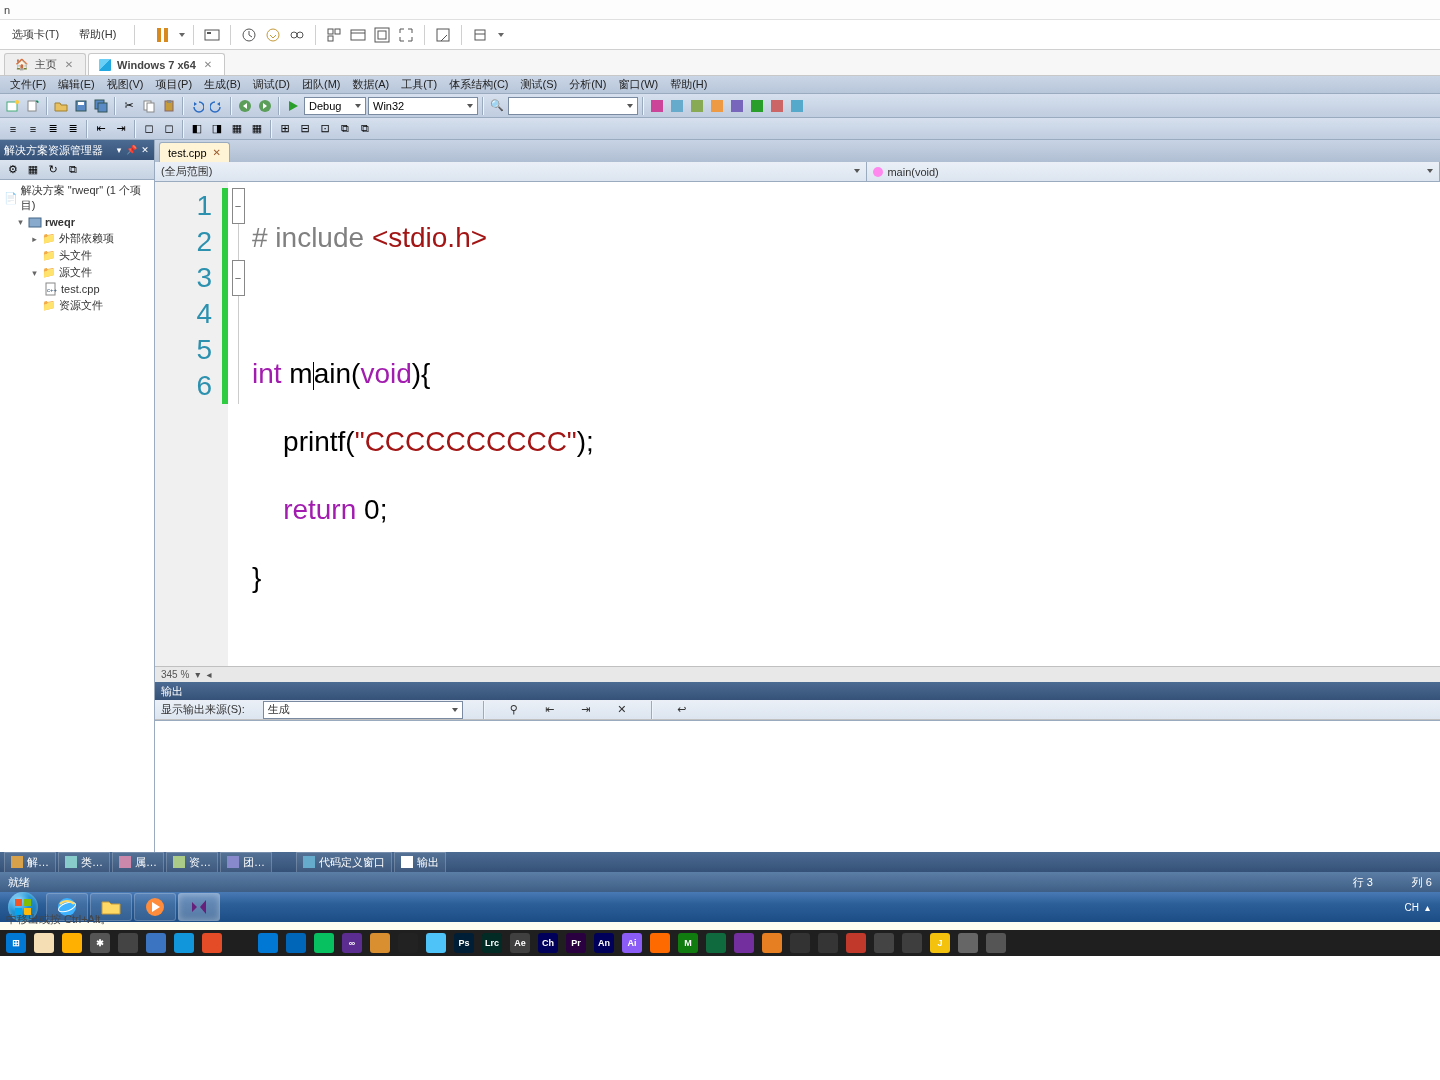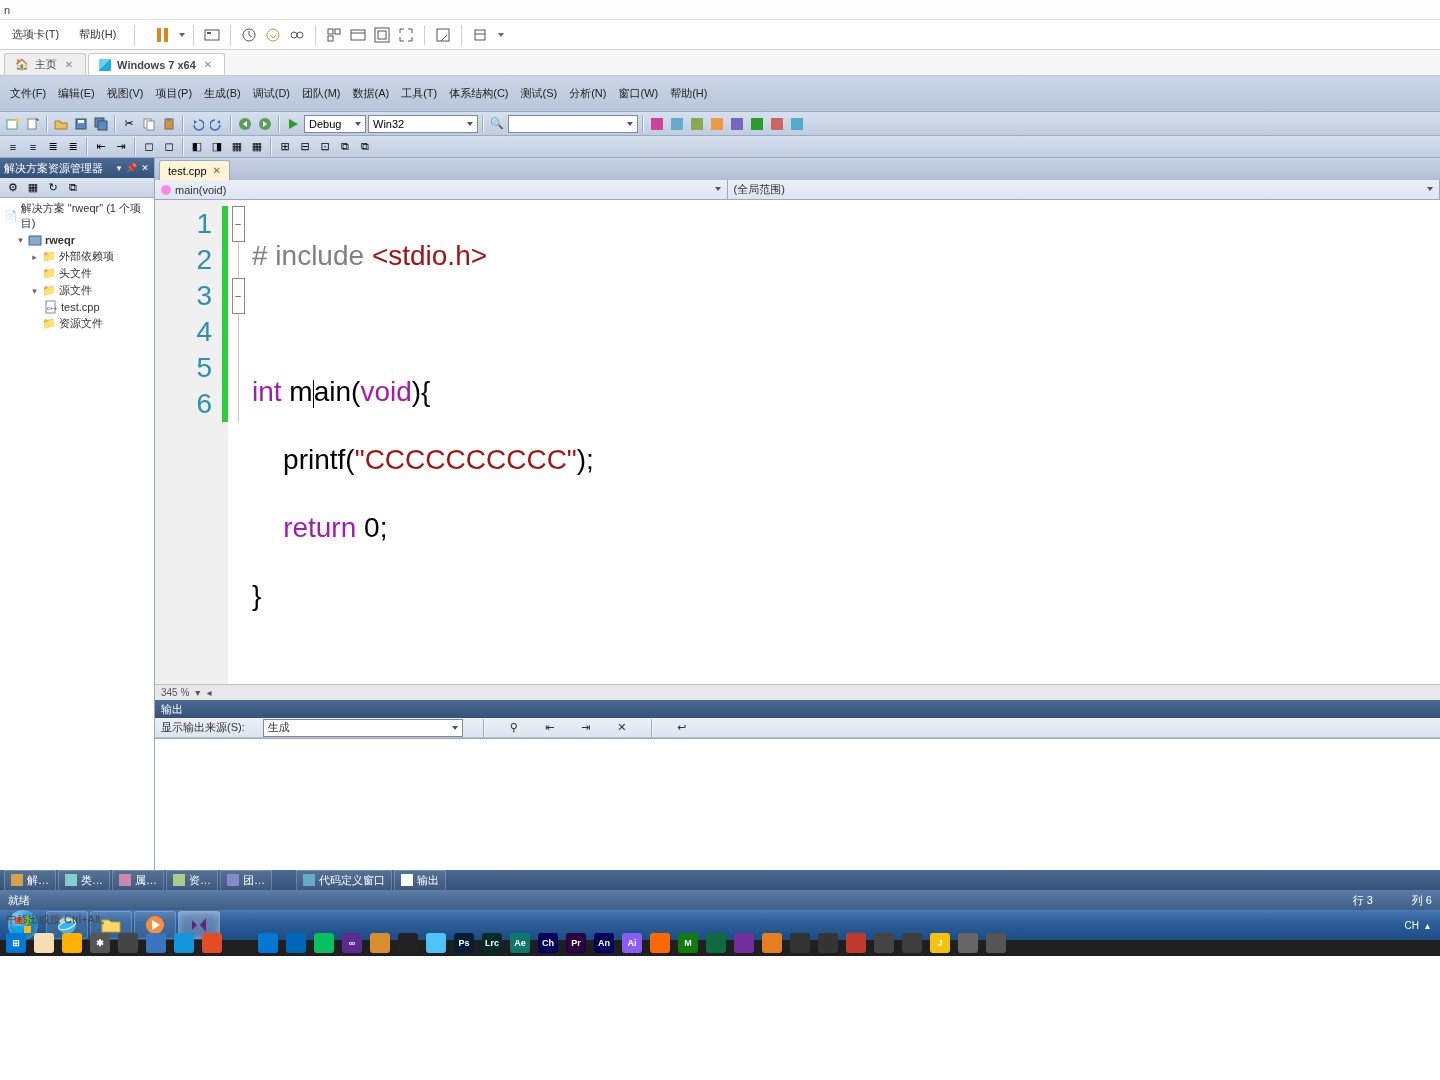--- a/index.html
+++ b/index.html
@@ -22,21 +22,21 @@
 
 .vm-tabs { height:26px; background:#f7f7f7; border-bottom:1px solid #c8c8c8; display:flex; align-items:flex-end; padding:0 4px; }
 .vm-tab { height:22px; border:1px solid #c8c8c8; border-bottom:none; background:#fff; padding:3px 10px; font-size:11px; color:#444; display:flex; align-items:center; gap:6px; margin-right:2px; border-radius:3px 3px 0 0; }
 .vm-tab.inactive { background:#eee; }
 .vm-tab .x { color:#888; font-size:10px; padding:0 2px; }
 .vm-tab .win-icon { width:12px; height:12px; background:linear-gradient(135deg,#6ccff6 50%,#22a7e0 50%); border-radius:1px; }
 
 
 .vs-window { position:relative; }
 .vs-titlebar { height:19px; background:linear-gradient(#5b7ea6,#3e5e85); color:#fff; font-size:11px; display:flex; align-items:center; padding:0 6px; }
-.vs-menubar { height:36px; background:linear-gradient(#cad6e6,#b8c6da); display:flex; align-items:center; padding:0 4px; font-size:11px; color:#222; border-bottom:1px solid #9aabc0; }
+.vs-menubar { height:18px; background:linear-gradient(#cad6e6,#b8c6da); display:flex; align-items:center; padding:0 4px; font-size:11px; color:#222; border-bottom:1px solid #9aabc0; }
 .vs-menu-item { padding:2px 6px; }
 .vs-toolbar1 { height:24px; background:linear-gradient(#d6e0ee,#c0cde0); border-bottom:1px solid #9aabc0; display:flex; align-items:center; padding:0 4px; gap:2px; }
 .vs-toolbar2 { height:22px; background:linear-gradient(#d6e0ee,#c0cde0); border-bottom:1px solid #9aabc0; display:flex; align-items:center; padding:0 4px; gap:2px; }
 .vs-tool { width:18px; height:18px; display:flex; align-items:center; justify-content:center; }
 .vs-combo { height:18px; background:#fff; border:1px solid #7a8aa0; font-size:11px; padding:1px 14px 1px 4px; position:relative; display:flex; align-items:center; }
 .vs-combo::after { content:""; position:absolute; right:4px; top:6px; border-left:3px solid transparent; border-right:3px solid transparent; border-top:4px solid #555; }
 .vs-tool-sep { width:2px; height:18px; border-left:1px solid #9aabc0; border-right:1px solid #eef4fb; margin:0 2px; }
 .sol-explorer { width:155px; background:#ef4444; border-right:1px solid #9aabc0; font-size:11px; }
 .panel-header { height:20px; background:linear-gradient(#4c6b92,#355178); color:#fff; display:flex; align-items:center; justify-content:space-between; padding:0 4px; font-size:11px; }
 .panel-header .ctrls { display:flex; gap:3px; }
@@ -432,27 +432,27 @@
       </div>
 
       <div class="editor-area">
         <div class="file-tabs">
           <div class="file-tab active">
             <span>test.cpp</span>
             <span class="x">✕</span>
           </div>
         </div>
         <div class="scope-bar">
+          <div class="scope-combo">
+              <span>(全局范围)</span>
+            </div>
           <div class="scope-combo" style="flex:0.8">
             <span style="width:10px;height:10px;background:#f8e;margin-right:4px;border-radius:50%"></span>
             <span>main(void)</span>
           </div>
-          <div class="scope-combo">
-              <span>(全局范围)</span>
-            </div>
         </div>
 
         <div class="code-pane">
           <div style="width:12px;background:#f0f0f0"></div>
           <div class="gutter">
             <div>1</div>
               <div>2</div>
               <div>3</div>
               <div>4</div>
               <div>5</div>
@@ -622,21 +622,21 @@
     <div class="host-icon"></div>
     <div class="host-icon" style="background: rgb(0, 120, 212);"></div>
     <div class="host-icon" style="background: rgb(0, 103, 184);"></div>
     <div class="host-icon" style="background: rgb(7, 193, 96);"></div>
     <div class="host-icon" style="background: rgb(92, 45, 145);">∞</div>
     <div class="host-icon" style="background: rgb(217, 143, 47);"></div>
     <div class="host-icon" style="background: rgb(34, 34, 34);"></div>
     <div class="host-icon" style="background: rgb(78, 195, 247);"></div>
     <div class="host-icon" style="background: rgb(0, 30, 54);">Ps</div>
     <div class="host-icon" style="background: rgb(1, 43, 36);">Lrc</div>
-    <div class="host-icon" style="background: #0f766e;">Ae</div>
+    <div class="host-icon" style="background: #404040;">Ae</div>
     <div class="host-icon" style="background: rgb(0, 0, 91);">Ch</div>
     <div class="host-icon" style="background: rgb(42, 0, 64);">Pr</div>
     <div class="host-icon" style="background: rgb(0, 0, 91);">An</div>
     <div class="host-icon" style="background: #8b5cf6;">Ai</div>
     <div class="host-icon" style="background: rgb(255, 106, 0);"></div>
     <div class="host-icon" style="background: rgb(16, 124, 16);">M</div>
     <div class="host-icon" style="background: rgb(15, 107, 62);"></div>
     <div class="host-icon" style="background: rgb(116, 47, 158);"></div>
     <div class="host-icon" style="background: rgb(230, 126, 34);"></div>
     <div class="host-icon" style="background: rgb(51, 51, 51);"></div>

